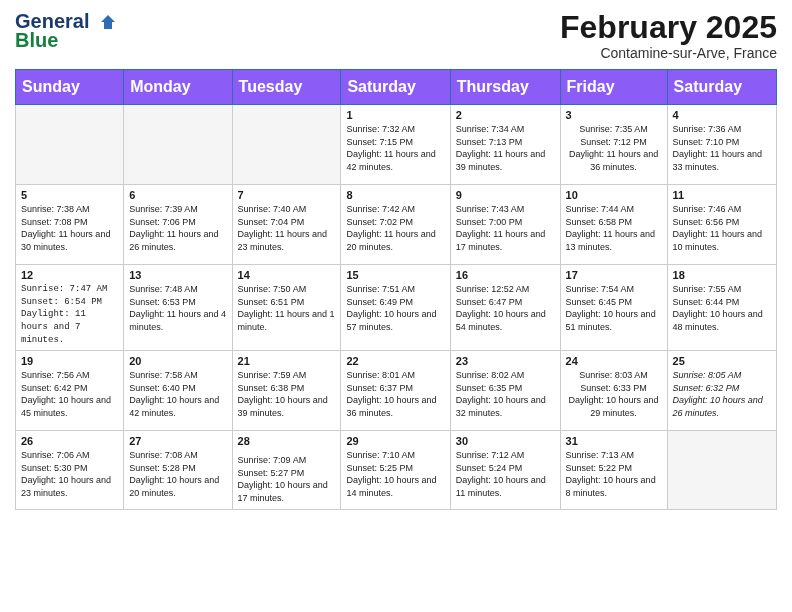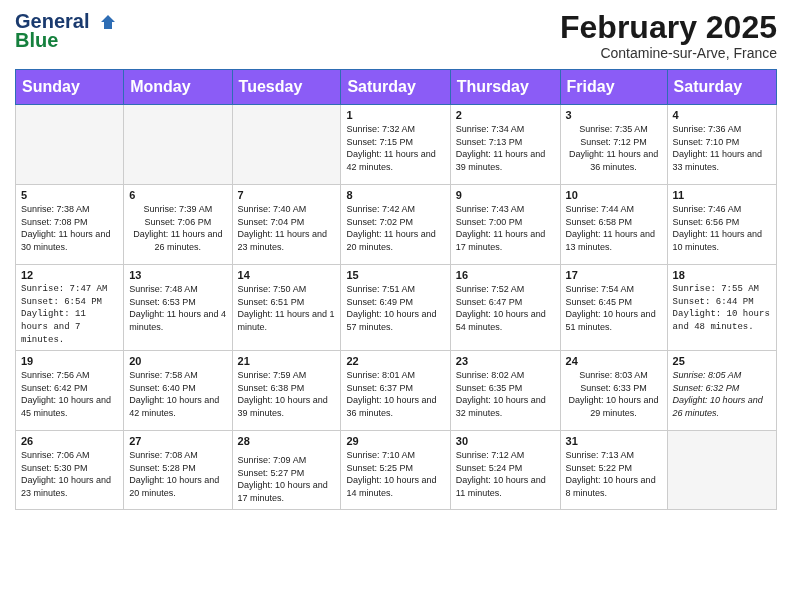--- a/index.html
+++ b/index.html
@@ -143,21 +143,21 @@
         </tr>
         <tr>
           <td>
             <span class="day-number">5</span>
             <div class="day-info" style="white-space: pre-line;">Sunrise: 7:38 AM
 Sunset: 7:08 PM
 Daylight: 11 hours and 30 minutes.</div>
           </td>
           <td>
             <span class="day-number">6</span>
-            <div class="day-info" style="white-space: pre-line; text-align: center;">Sunrise: 7:39 AM
+            <div class="day-info" style="white-space: pre-line;">Sunrise: 7:39 AM
 Sunset: 7:06 PM
 Daylight: 11 hours and 26 minutes.</div>
           </td>
           <td>
             <span class="day-number">7</span>
             <div class="day-info" style="white-space: pre-line;">Sunrise: 7:40 AM
 Sunset: 7:04 PM
 Daylight: 11 hours and 23 minutes.</div>
           </td>
           <td>
@@ -205,33 +205,33 @@
 Daylight: 11 hours and 1 minute.</div>
           </td>
           <td>
             <span class="day-number">15</span>
             <div class="day-info" style="white-space: pre-line;">Sunrise: 7:51 AM
 Sunset: 6:49 PM
 Daylight: 10 hours and 57 minutes.</div>
           </td>
           <td>
             <span class="day-number">16</span>
-            <div class="day-info" style="white-space: pre-line;">Sunrise: 7:52 AM
+            <div class="day-info" style="white-space: pre-line;">Sunrise: 12:52 AM
 Sunset: 6:47 PM
 Daylight: 10 hours and 54 minutes.</div>
           </td>
           <td>
             <span class="day-number">17</span>
             <div class="day-info" style="white-space: pre-line;">Sunrise: 7:54 AM
 Sunset: 6:45 PM
 Daylight: 10 hours and 51 minutes.</div>
           </td>
           <td>
             <span class="day-number">18</span>
-            <div class="day-info" style="white-space: pre-line; font-family: Liberation Mono, monospace;">Sunrise: 7:55 AM
+            <div class="day-info" style="white-space: pre-line;">Sunrise: 7:55 AM
 Sunset: 6:44 PM
 Daylight: 10 hours and 48 minutes.</div>
           </td>
         </tr>
         <tr>
           <td>
             <span class="day-number">19</span>
             <div class="day-info" style="white-space: pre-line;">Sunrise: 7:56 AM
 Sunset: 6:42 PM
 Daylight: 10 hours and 45 minutes.</div>

